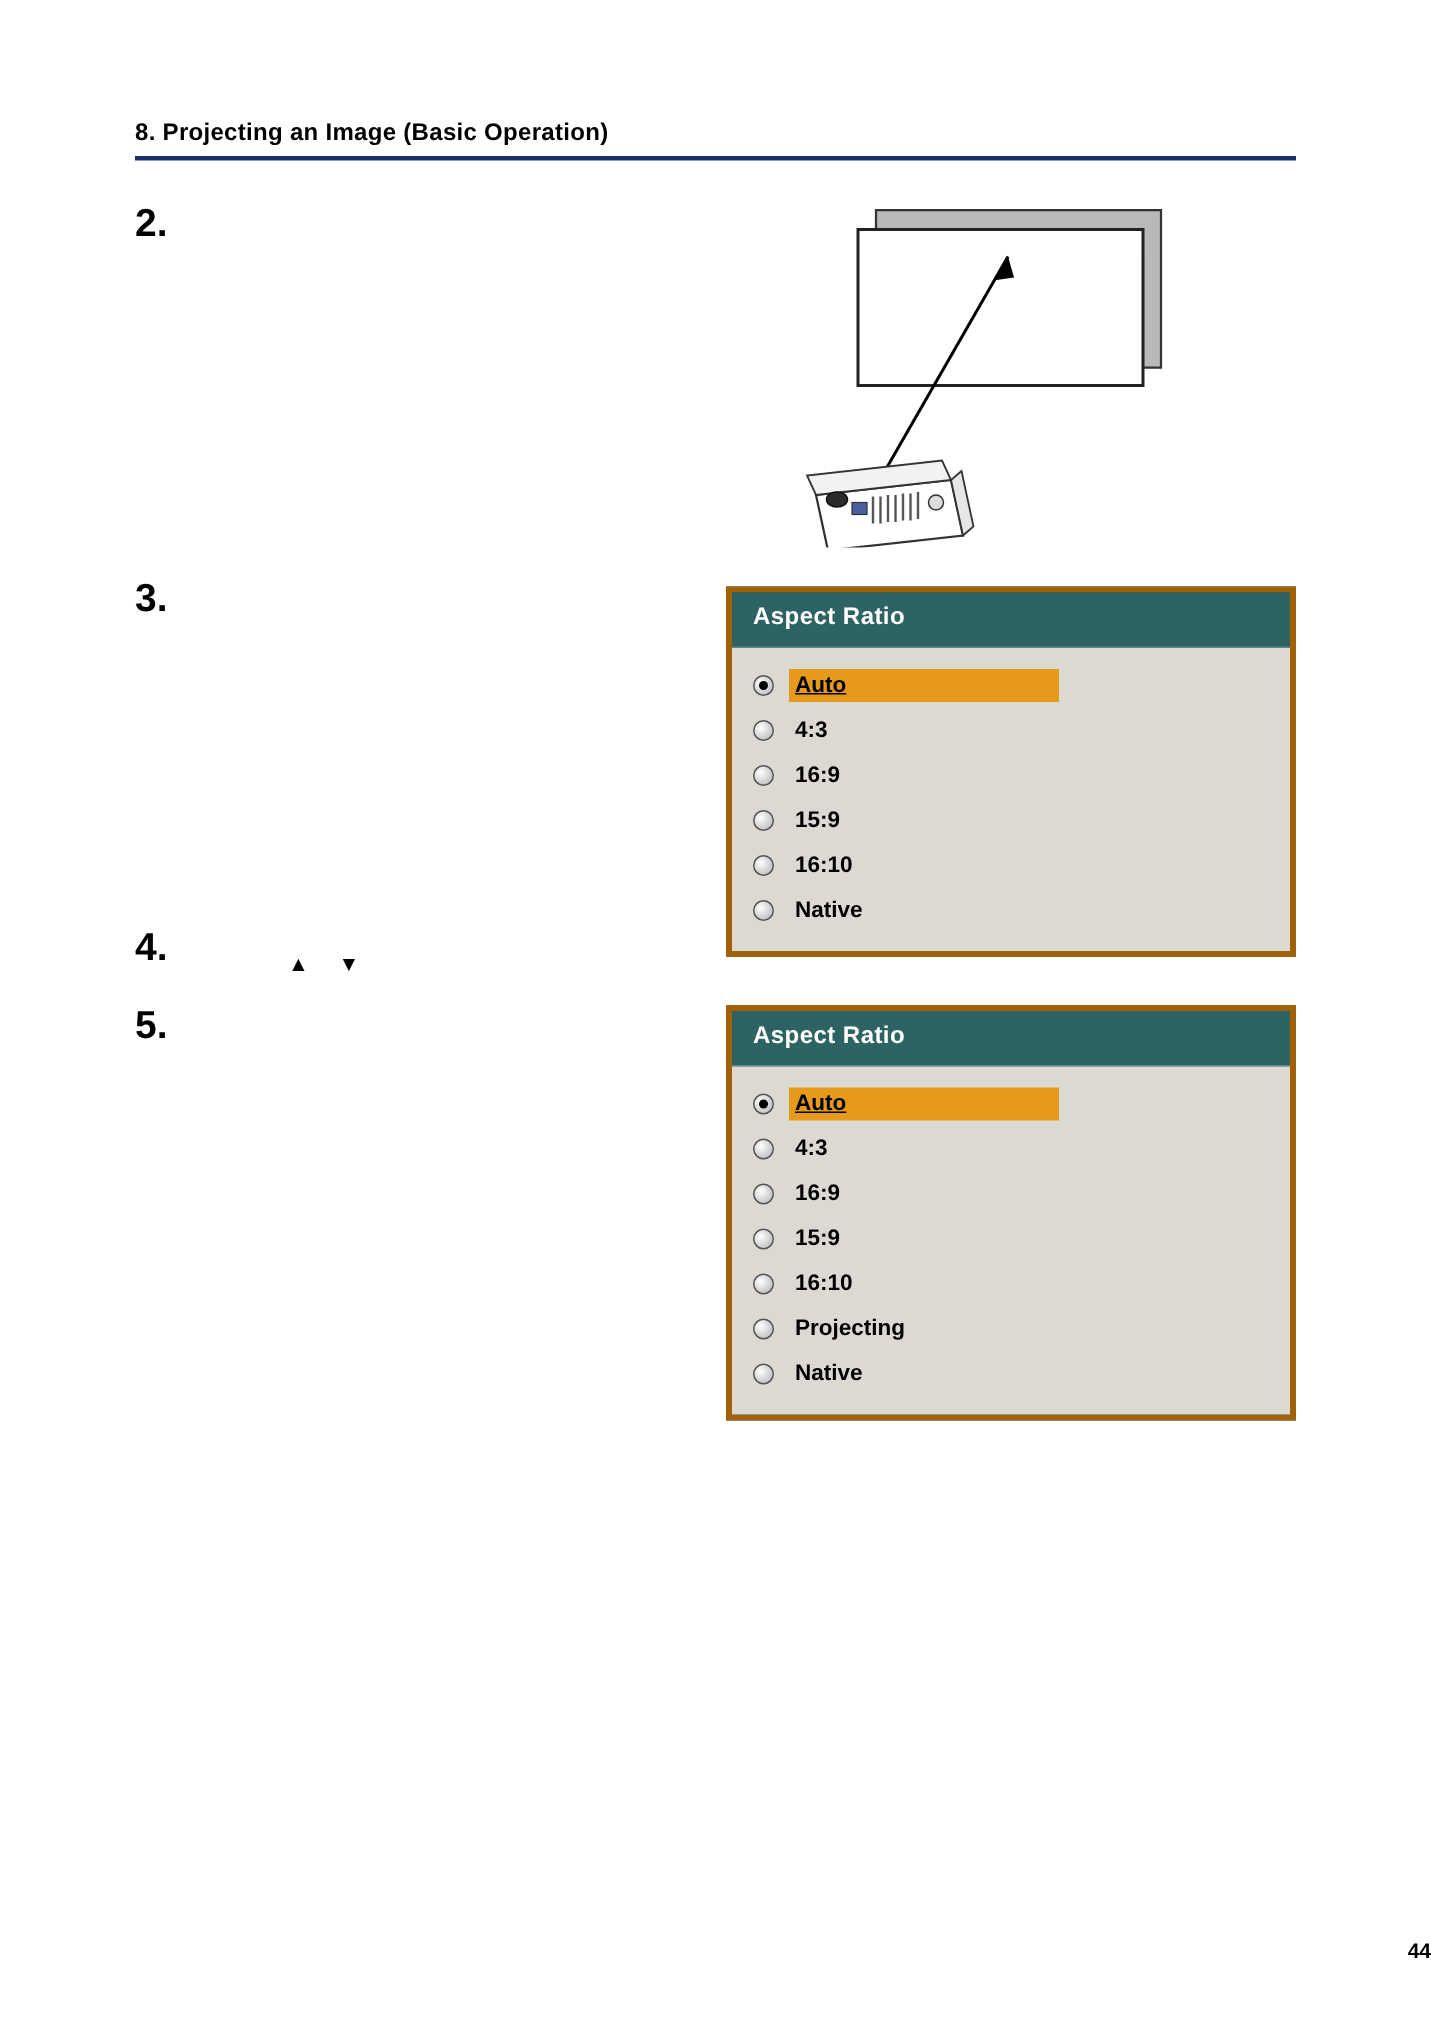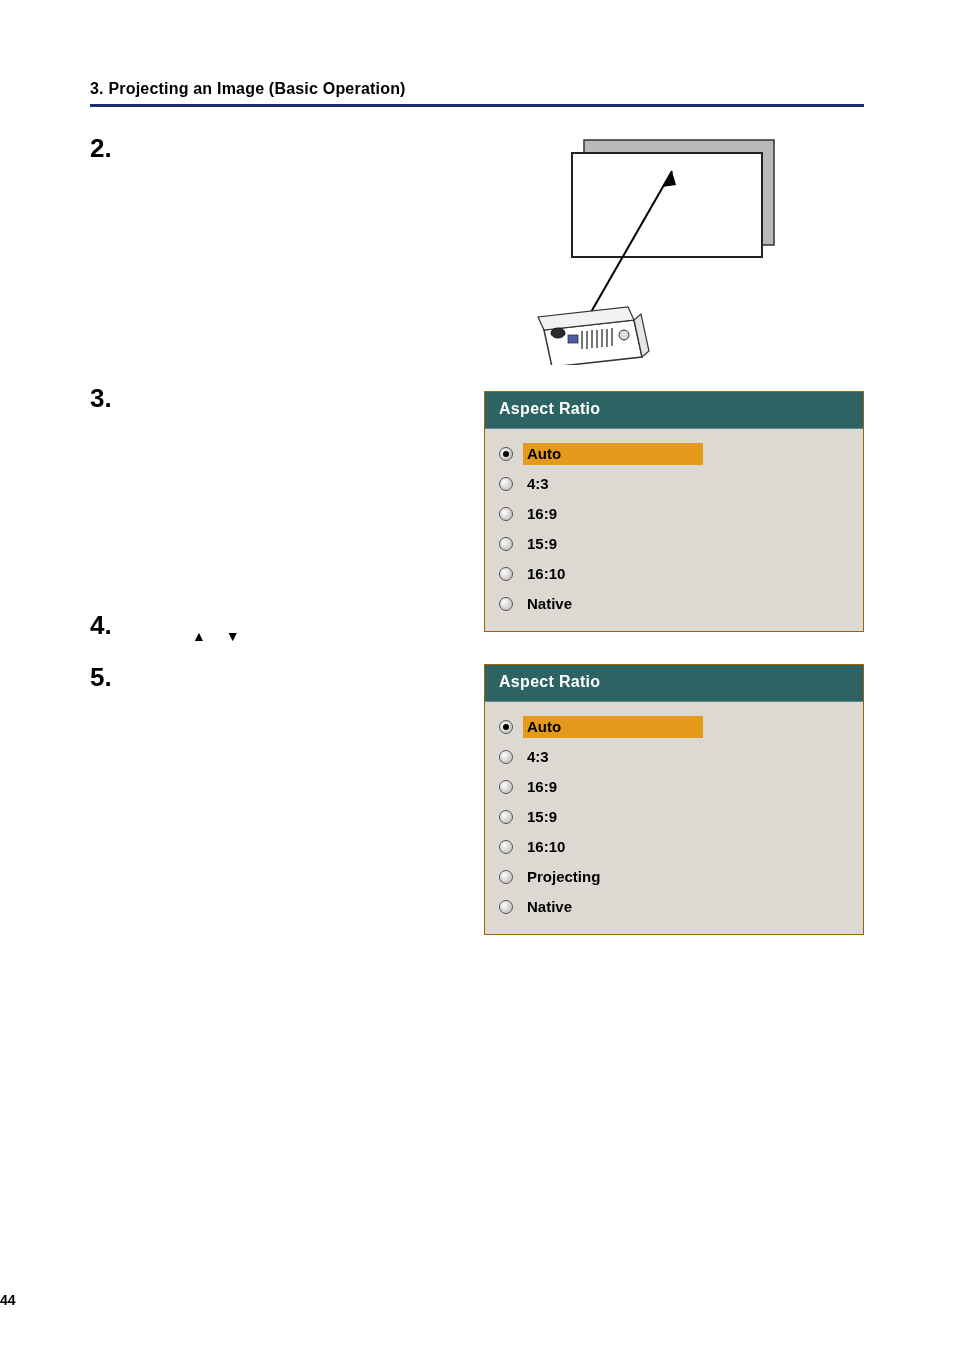--- a/index.html
+++ b/index.html
@@ -59,21 +59,21 @@
     display: flex;
     justify-content: center;
   }
   .projector-svg {
     width: 260px;
     height: 230px;
   }
   
   .menu-panel {
     width: 380px;
-    border: 1px solid #a16207;
+    border: 4px solid #a16207;
     background: #0c4a6e;
     margin-left: auto;
   }
   .menu-header {
     background: #2e6363;
     color: #ffffff;
     font-size: 16px;
     font-weight: bold;
     padding: 8px 14px 10px 14px;
     border-bottom: 1px solid #5a8a8a;
@@ -112,37 +112,38 @@
     font-weight: bold;
     color: #000;
     padding: 2px 4px;
     line-height: 1.2;
     display: inline-block;
     min-width: 180px;
   }
   .item-label.highlight {
     background: #e59a1c;
     color: #000;
+    text-decoration: underline;
   }
   .page-num {
     position: absolute;
     bottom: 40px;
     left: 0;
     right: 0;
-    text-align: left;
+    text-align: right;
     font-size: 14px;
     font-weight: bold;
   }
 </style>
 </head>
 <body>
 
 <div class="page">
 
-  <div class="header-title">3. Projecting an Image (Basic Operation)</div>
+  <div class="header-title">8. Projecting an Image (Basic Operation)</div>
   <div class="header-rule"></div>
 
   <div class="step-row">
     <div class="step-num">2.</div>
     <div class="step-body"></div>
     <div class="illustration-wrap">
       <svg class="projector-svg" viewBox="0 0 260 230">
 
         <polygon points="60,5 250,5 250,110 60,110" fill="#b9b9b9" stroke="#333" stroke-width="1.5"></polygon>
 

